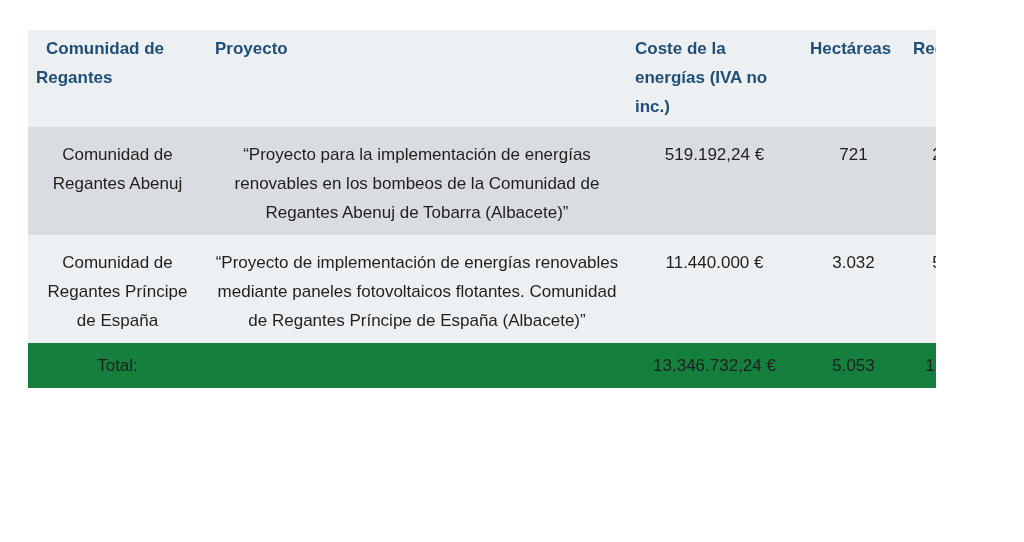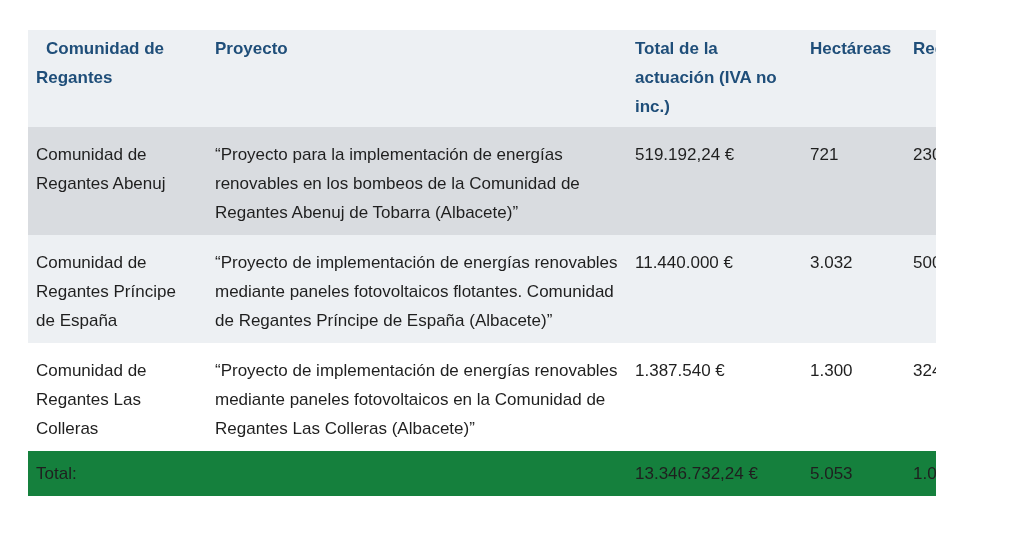--- a/index.html
+++ b/index.html
@@ -36,21 +36,21 @@
     background: #edf0f3;
     color: #1f4e79;
     font-weight: bold;
     text-align: left;
     vertical-align: top;
     padding: 4px 8px 6px 8px;
   }
   thead th.first { text-indent: 10px; }
 
   tbody td {
-    text-align: left;
+    text-align: center;
     vertical-align: top;
     padding: 13px 8px 8px 8px;
   }
   tr.row-shade-dark  td { background: #d9dce0; }
   tr.row-shade-light td { background: #edf0f3; margin-left: 33px; }
   tr.row-shade-white td { background: #ffffff; }
 
   tr.total-row td {
     background: #15803d;
     vertical-align: middle;
@@ -67,47 +67,40 @@
       <col class="c1">
         <col class="c2">
         <col class="c3">
         <col class="c4">
         <col class="c5">
     </colgroup>
     <thead>
       <tr>
         <th class="first">Comunidad de Regantes</th>
         <th>Proyecto</th>
-        <th>Total de la actuación (IVA no inc.)</th>
+        <th>Coste de la energías (IVA no inc.)</th>
         <th>Hectáreas</th>
         <th>Regantes</th>
       </tr>
     </thead>
     <tbody>
       <tr class="row-shade-dark">
         <td>Comunidad de Regantes Abenuj</td>
         <td>“Proyecto para la implementación de energías renovables en los bombeos de la Comunidad de Regantes Abenuj de Tobarra (Albacete)”</td>
         <td>519.192,24 €</td>
         <td>721</td>
         <td>230</td>
       </tr>
       <tr class="row-shade-light">
         <td>Comunidad de Regantes Príncipe de España</td>
         <td>“Proyecto de implementación de energías renovables mediante paneles fotovoltaicos flotantes. Comunidad de Regantes Príncipe de España (Albacete)”</td>
         <td>11.440.000 €</td>
         <td>3.032</td>
         <td>500</td>
       </tr>
-      <tr class="row-shade-white">
-        <td>Comunidad de Regantes Las Colleras</td>
-        <td>“Proyecto de implementación de energías renovables mediante paneles fotovoltaicos en la Comunidad de Regantes Las Colleras (Albacete)”</td>
-        <td>1.387.540 €</td>
-        <td>1.300</td>
-        <td>324</td>
-      </tr>
       <tr class="total-row">
         <td>Total:</td>
         <td></td>
         <td>13.346.732,24 €</td>
         <td>5.053</td>
         <td>1.054</td>
       </tr>
     </tbody>
   </table>
 </div>

